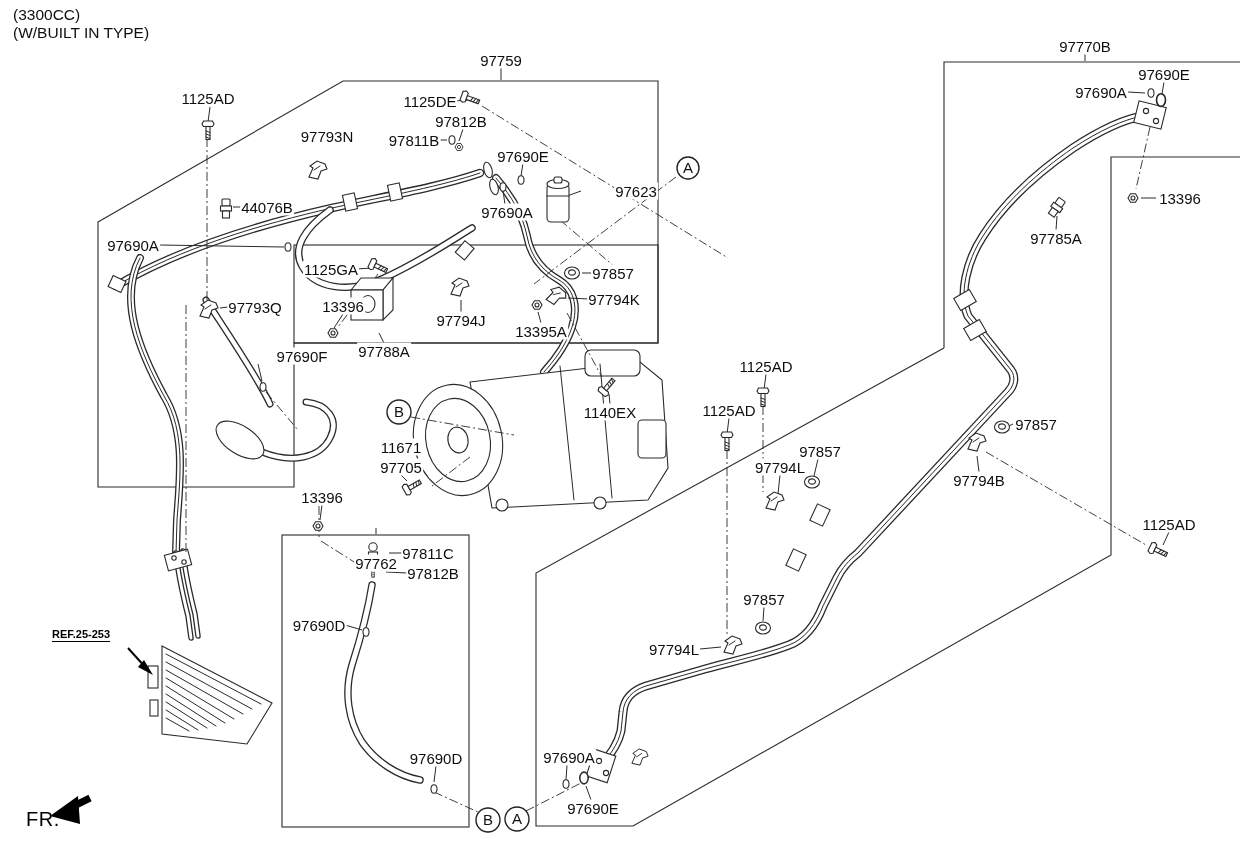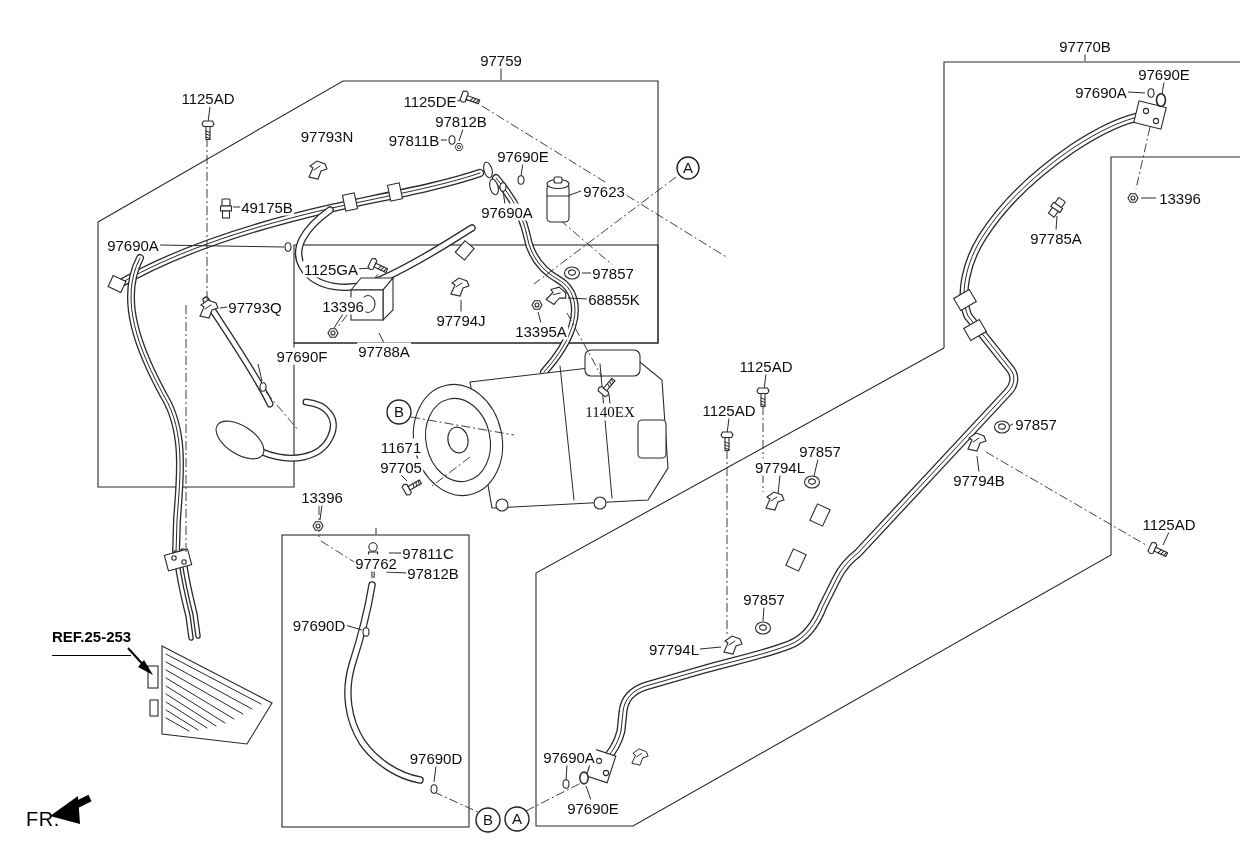--- a/index.html
+++ b/index.html
@@ -6,22 +6,22 @@
   body{width:1240px;height:848px;position:relative;overflow:hidden;
        font-family:"Liberation Sans",sans-serif;color:#111;}
   .stage{position:absolute;inset:0;width:1240px;height:848px;}
   svg#art{position:absolute;left:0;top:0;}
   #labels{position:absolute;inset:0;pointer-events:none;padding-left:8px;}
   .plabel{position:absolute;transform:translate(-50%,-50%);
           font-size:15px;line-height:17px;color:#0e0e0e;background:#fff;
           padding:0 1px;white-space:nowrap;}
   .hdr{position:absolute;left:13px;top:6px;font-size:15.5px;line-height:18px;color:#0e0e0e;}
   .fr{position:absolute;left:26px;top:808px;font-size:20px;font-weight:normal;color:#000;letter-spacing:.5px;}
-  .ref{position:absolute;left:52px;top:628px;font-size:15px;font-weight:bold;color:#000;
-       border-bottom:1.6px solid #000;padding-bottom:10px;}
+  .ref{position:absolute;left:52px;top:628px;font-size:11px;font-weight:bold;color:#000;
+       border-bottom:1.6px solid #000;padding-bottom:1px;}
   .box{fill:none;stroke:#2a2a2a;stroke-width:1.1;}
   .leader{stroke:#2a2a2a;stroke-width:1;}
   .dashdot{stroke:#2a2a2a;stroke-width:.9;fill:none;stroke-dasharray:9 3 2 3;}
   .tubeO{fill:none;stroke:#2a2a2a;stroke-linecap:round;stroke-linejoin:round;}
   .tubeI{fill:none;stroke:#ffffff;stroke-linecap:round;stroke-linejoin:round;}
   .tubeC{fill:none;stroke:#2a2a2a;stroke-width:1;stroke-linecap:round;}
   .ln{stroke:#2a2a2a;stroke-width:1.1;fill:#ffffff;}
   .viewc{fill:#ffffff;stroke:#222;stroke-width:1.4;}
   .viewt{font-family:"Liberation Sans",sans-serif;font-size:15px;fill:#111;text-anchor:middle;}
 </style>
@@ -387,46 +387,50 @@
         <text x="688" y="173" class="viewt">A</text>
         <circle cx="399" cy="412" r="12" class="viewc"></circle>
         <text x="399" y="417" class="viewt">B</text>
         <circle cx="488" cy="820" r="12" class="viewc"></circle>
         <text x="488" y="825" class="viewt">B</text>
         <circle cx="517" cy="819" r="12" class="viewc"></circle>
         <text x="517" y="824" class="viewt">A</text>
       </g>
   </svg>
 
+  <div class="hdr">
+    <div>(3300CC)</div>
+    <div>(W/BUILT IN TYPE)</div>
+  </div>
 
   <div class="ref">REF.25-253</div>
   <div class="fr">FR.</div>
 
   <div id="labels">
       <div class="plabel" style="left: 501px; top: 60px;">97759</div>
       <div class="plabel" style="left: 208px; top: 98px;">1125AD</div>
       <div class="plabel" style="left: 430px; top: 101px;">1125DE</div>
       <div class="plabel" style="left: 461px; top: 121px;">97812B</div>
       <div class="plabel" style="left: 414px; top: 140px;">97811B</div>
       <div class="plabel" style="left: 327px; top: 136px;">97793N</div>
       <div class="plabel" style="left: 523px; top: 156px;">97690E</div>
       <div class="plabel" style="left: 507px; top: 212px;">97690A</div>
-      <div class="plabel" style="left: 604px; top: 191px;">97623</div>
-      <div class="plabel" style="left: 267px; top: 207px;">49175B</div>
+      <div class="plabel" style="left: 636px; top: 191px;">97623</div>
+      <div class="plabel" style="left: 267px; top: 207px;">44076B</div>
       <div class="plabel" style="left: 133px; top: 245px;">97690A</div>
       <div class="plabel" style="left: 331px; top: 269px;">1125GA</div>
       <div class="plabel" style="left: 343px; top: 306px;">13396</div>
       <div class="plabel" style="left: 255px; top: 307px;">97793Q</div>
       <div class="plabel" style="left: 258px; top: 356px; margin-left: 44px;">97690F</div>
       <div class="plabel" style="left: 384px; top: 351px; text-align: center;">97788A</div>
       <div class="plabel" style="left: 461px; top: 320px;">97794J</div>
       <div class="plabel" style="left: 541px; top: 331px;">13395A</div>
       <div class="plabel" style="left: 613px; top: 273px;">97857</div>
-      <div class="plabel" style="left: 614px; top: 299px;">68855K</div>
-      <div class="plabel" style="left: 610px; top: 412px; font-family: Liberation Serif, serif;">1140EX</div>
+      <div class="plabel" style="left: 614px; top: 299px;">97794K</div>
+      <div class="plabel" style="left: 610px; top: 412px;">1140EX</div>
       <div class="plabel" style="left: 401px; top: 447px;">11671</div>
       <div class="plabel" style="left: 401px; top: 467px;">97705</div>
       <div class="plabel" style="left: 322px; top: 497px;">13396</div>
       <div class="plabel" style="left: 376px; top: 520px; margin-top: 43px;">97762</div>
       <div class="plabel" style="left: 428px; top: 553px;">97811C</div>
       <div class="plabel" style="left: 433px; top: 573px;">97812B</div>
       <div class="plabel" style="left: 319px; top: 625px;">97690D</div>
       <div class="plabel" style="left: 436px; top: 758px;">97690D</div>
       <div class="plabel" style="left: 569px; top: 757px;">97690A</div>
       <div class="plabel" style="left: 593px; top: 808px;">97690E</div>

